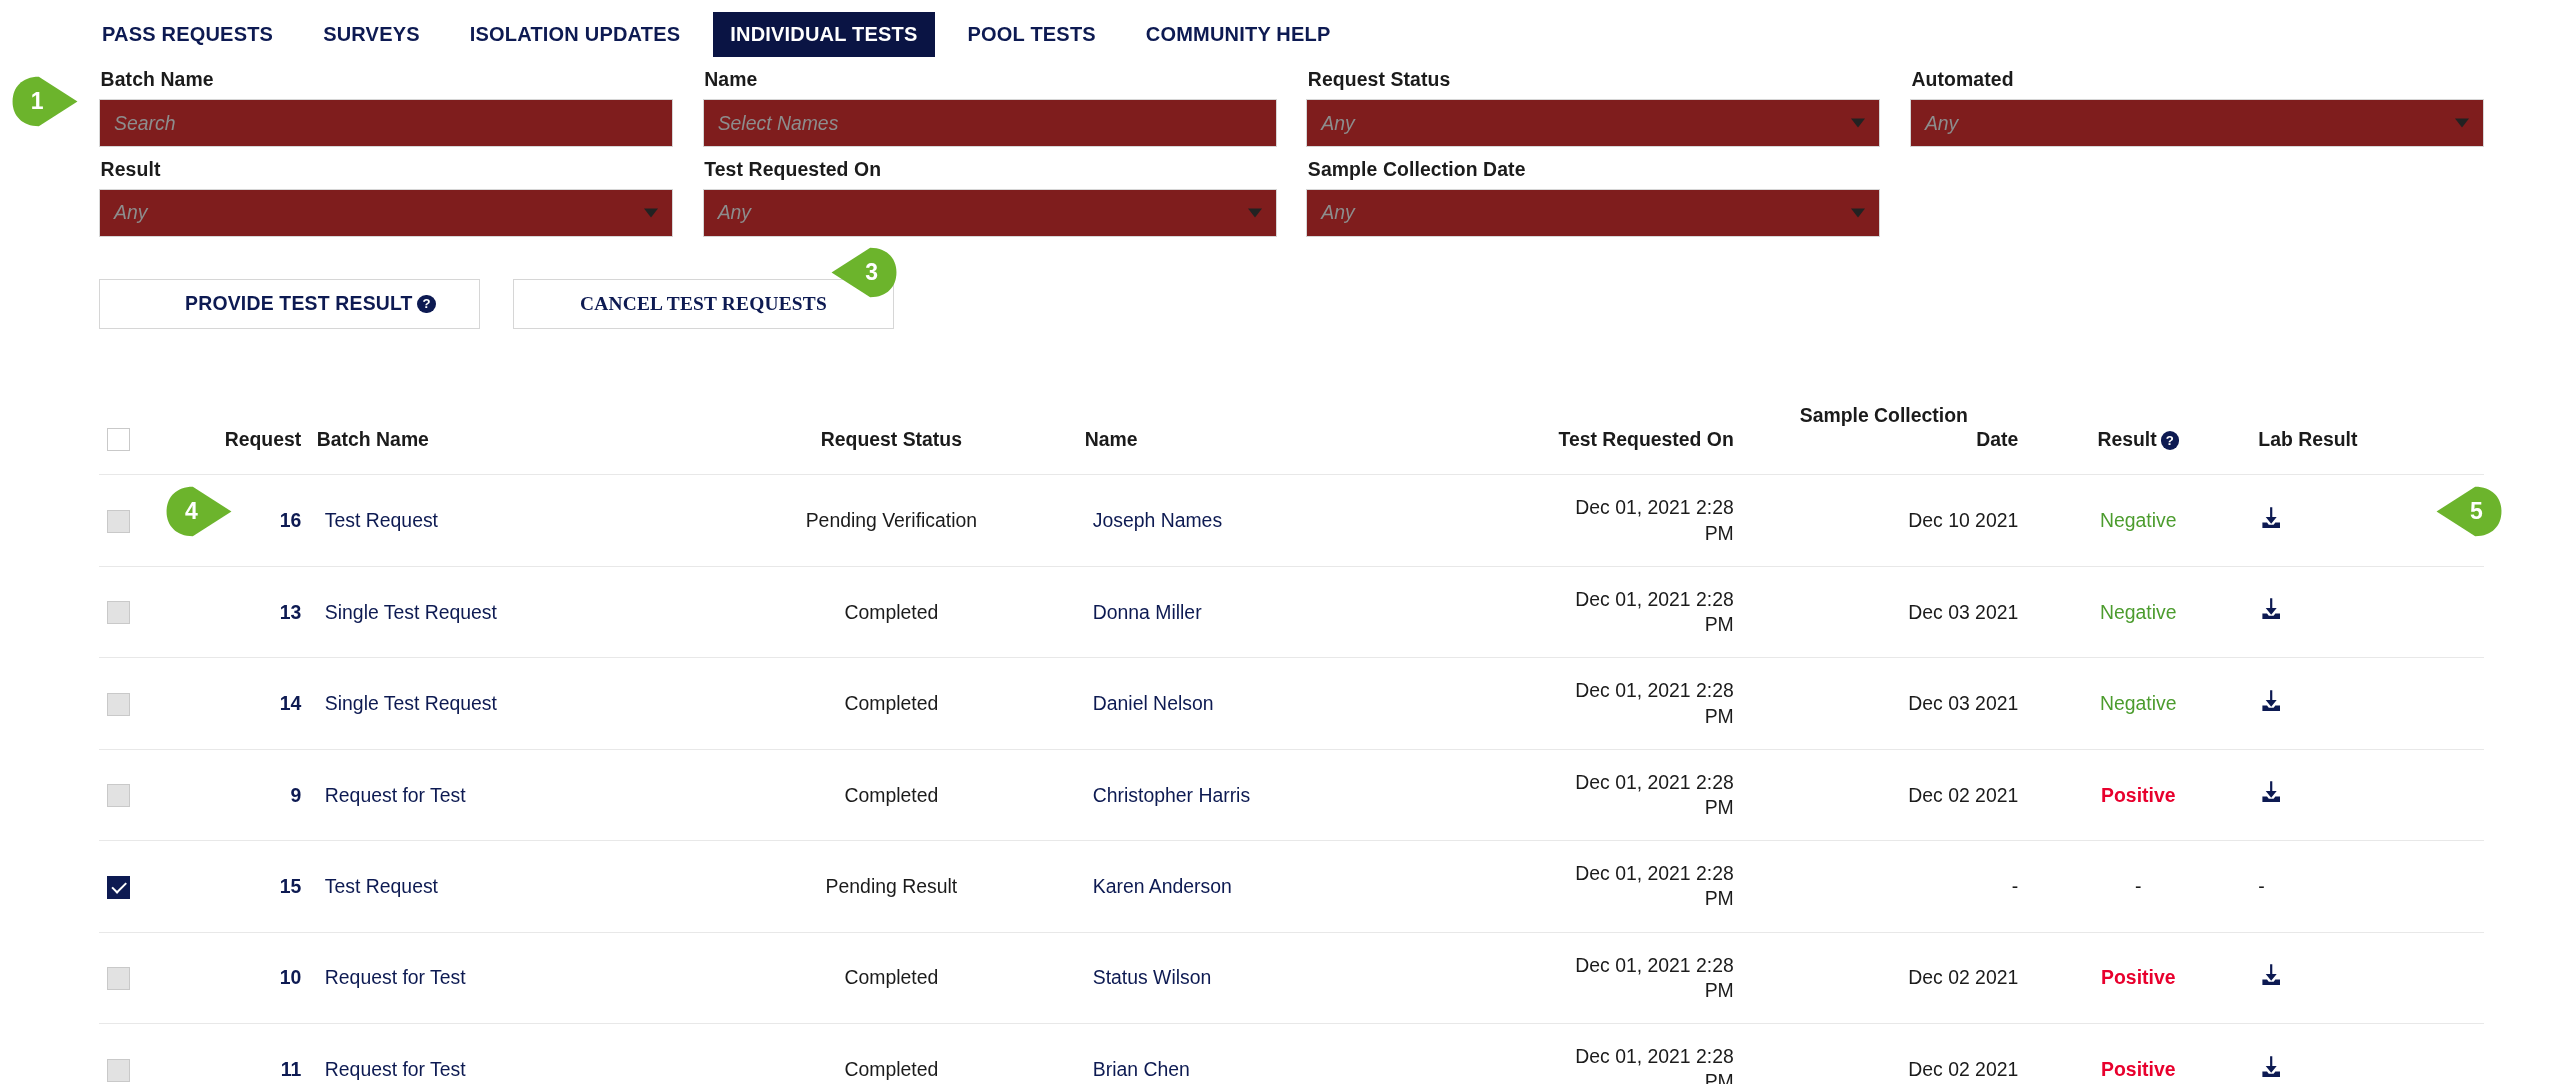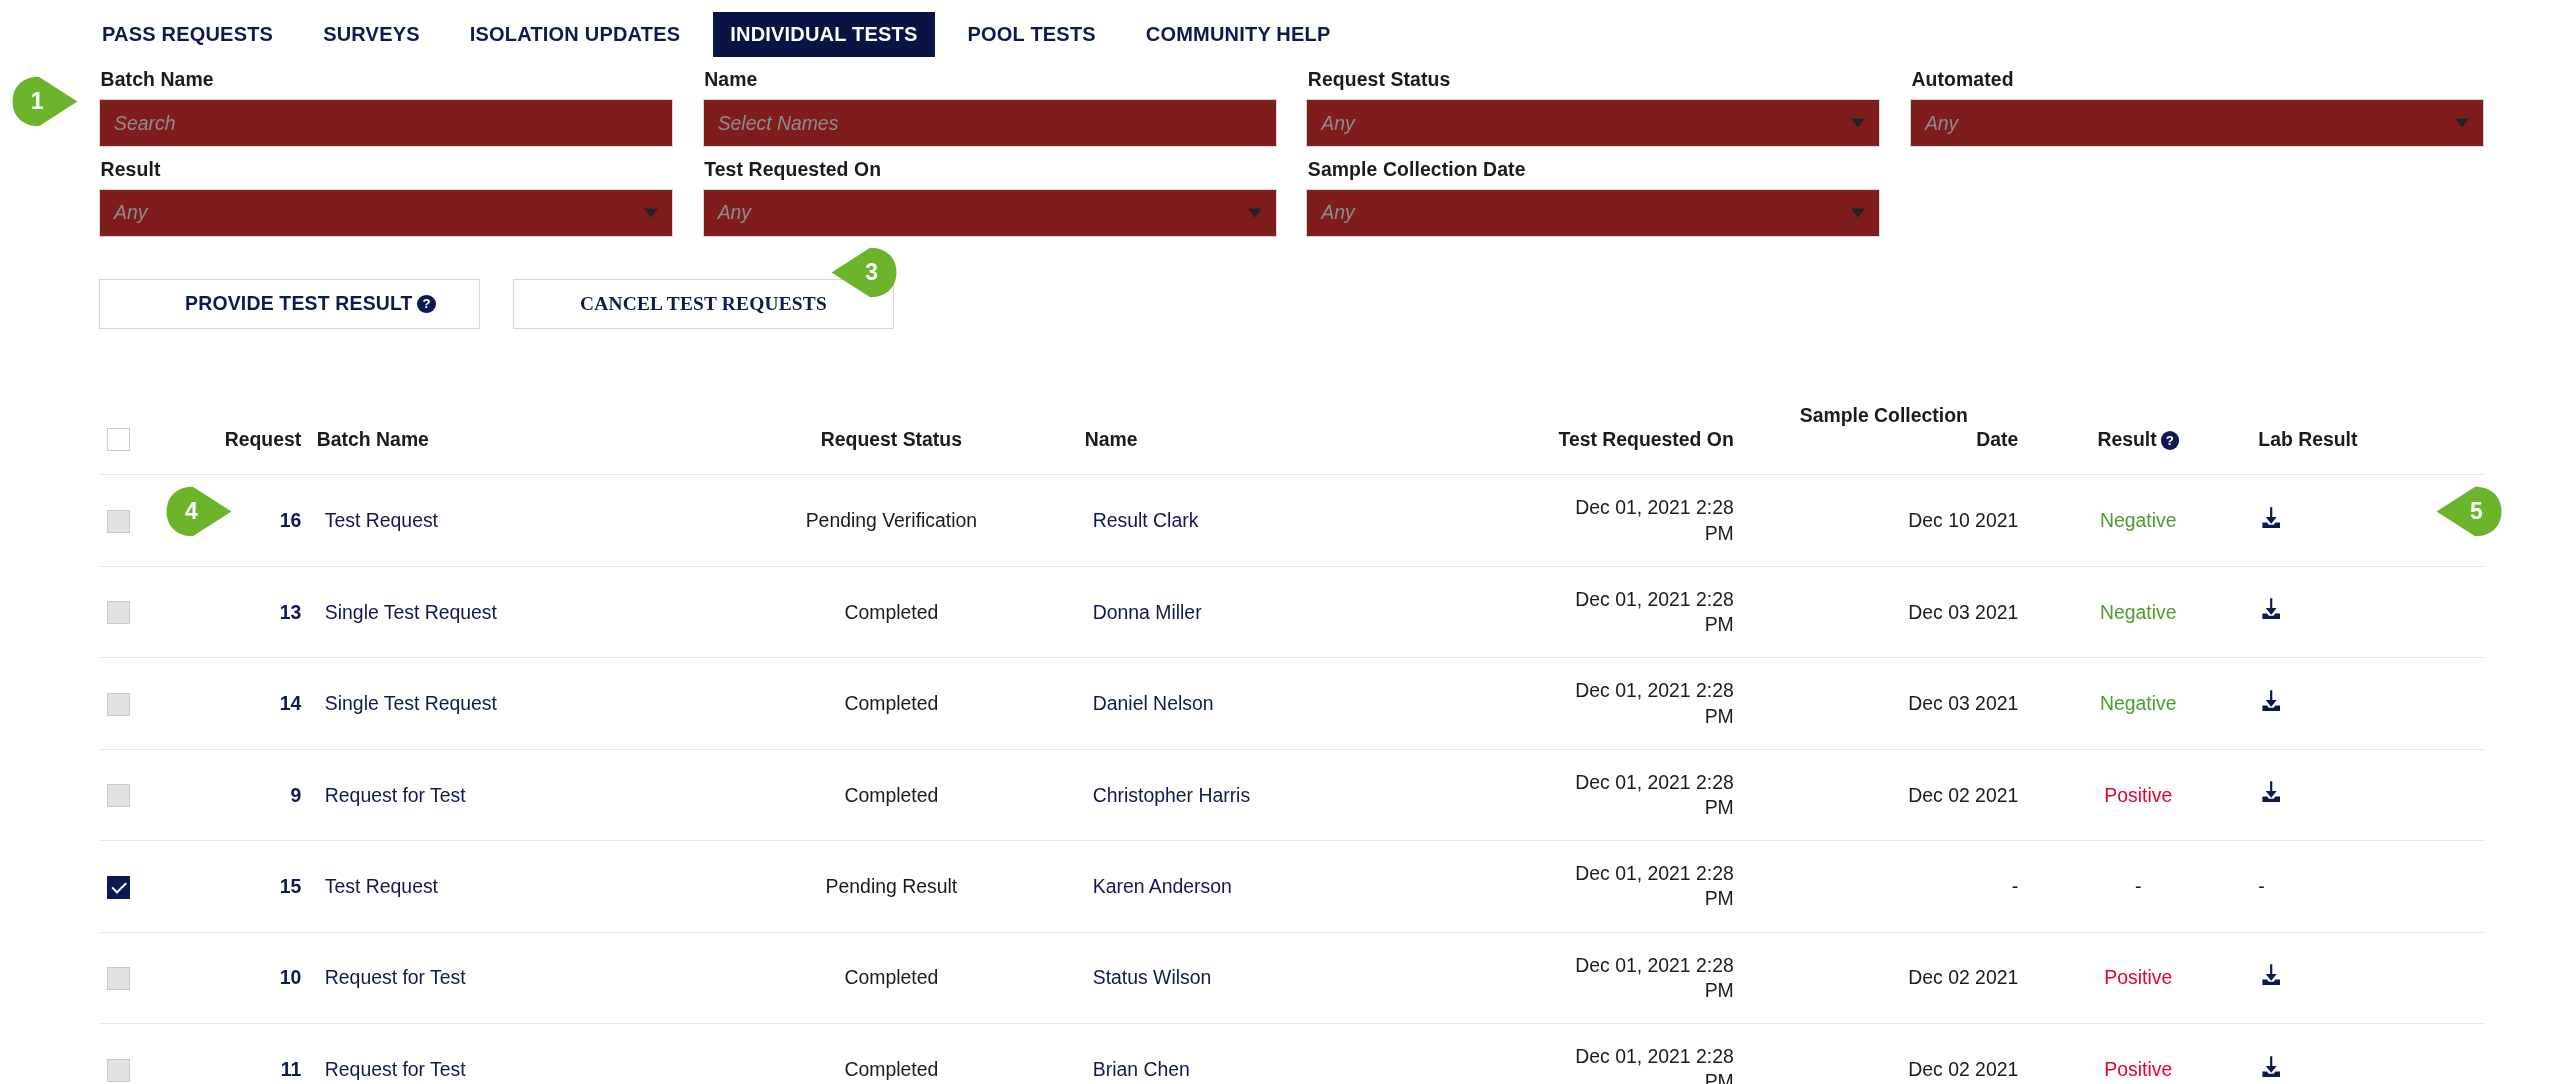--- a/index.html
+++ b/index.html
@@ -213,21 +213,21 @@
     position:absolute;
     left:7px;top:2.3px;
     width:6.2px;height:12.4px;
     border:solid #fff;
     border-width:0 2.3px 2.3px 0;
     transform:rotate(45deg);
   }
   .req-num{font-weight:700;color:var(--navy);}
   .link{color:var(--navy);cursor:pointer;margin-left:8px;}
   .res-neg{color:var(--result-green);}
-  .res-pos{color:var(--red);}
+  .res-pos{color:var(--red);font-weight:bold;}
   .dash{color:#1b1b1b;}
   .dl{
     display:inline-block;
     cursor:pointer;
     line-height:0;
   }
   .hdr-help{
     display:inline-flex;
     align-items:center;
     justify-content:center;
@@ -379,21 +379,21 @@
         <tr>
           <td class="c-check"><span class="cb"></span></td>
           <td class="c-request" style="position: relative;"><div class="badge-shape" style="left:-6.2px;top:10px;">
               <svg viewBox="0 0 88 68" xmlns="http://www.w3.org/2000/svg">
                 <path d="M36 2 C14 2 2 16 2 34 C2 52 14 66 36 66 L86 34 Z" fill="#6cb42c"></path>
               </svg>
               <div class="badge-num shift-left">4</div>
             </div><span class="req-num">16</span></td>
           <td class="c-batch"><span class="link">Test Request</span></td>
           <td class="c-status">Pending Verification</td>
-          <td class="c-name"><span class="link">Result Clark</span></td>
+          <td class="c-name"><span class="link">Joseph Names</span></td>
           <td class="c-requested">
             <span class="nowrap-time">Dec 01, 2021 2:28</span>
             <span class="nowrap-time">PM</span>
           </td>
           <td class="c-sample">Dec 10 2021</td>
           <td class="c-result"><span class="res-neg">Negative</span></td>
           <td class="c-lab" style="position: relative;"><div class="badge-shape" style="right:-18.6px;top:10px;">
               <svg viewBox="0 0 88 68" xmlns="http://www.w3.org/2000/svg">
                 <path d="M52 2 C74 2 86 16 86 34 C86 52 74 66 52 66 L2 34 Z" fill="#6cb42c"></path>
               </svg>

